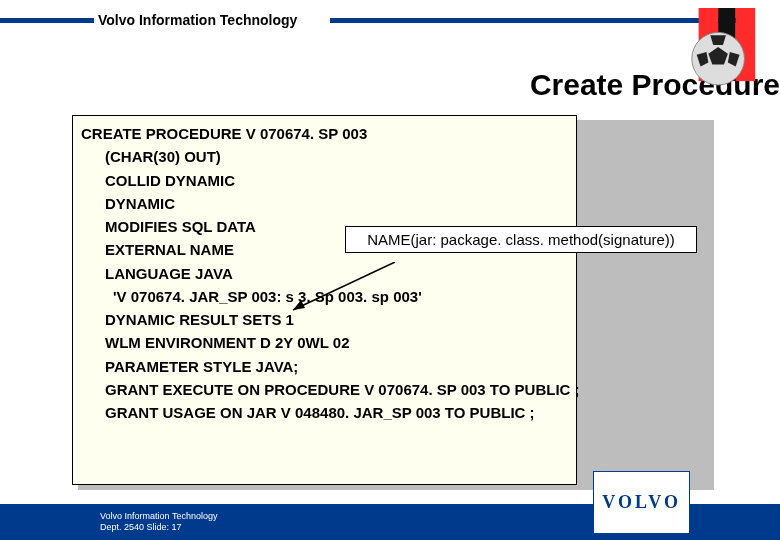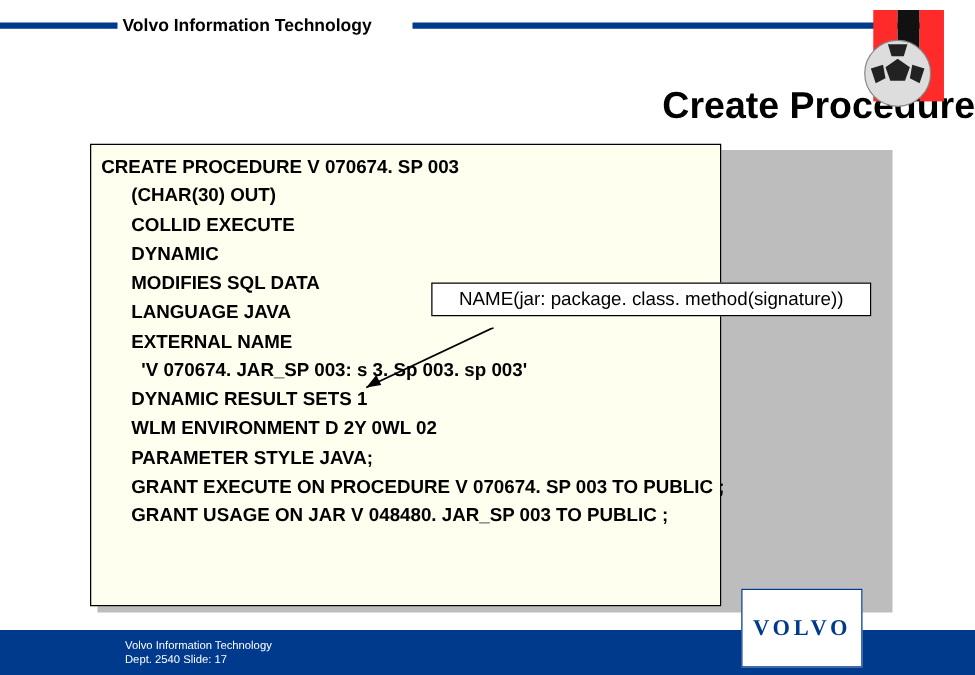--- a/index.html
+++ b/index.html
@@ -150,25 +150,25 @@
   <polygon points="42,45 52,48 48,60 40,56" fill="#222"></polygon>
   <polygon points="22,28 38,28 35,38 25,38" fill="#222"></polygon>
 </svg>
 
 <div class="title">Create Procedure</div>
 
 <div class="code-box-shadow"></div>
 <div class="code-box">
   <div class="row">CREATE PROCEDURE V 070674. SP 003</div>
   <div class="row indent">(CHAR(30) OUT)</div>
-  <div class="row indent">COLLID EXECUTE</div>
+  <div class="row indent">COLLID DYNAMIC</div>
   <div class="row indent">DYNAMIC</div>
   <div class="row indent">MODIFIES SQL DATA</div>
+  <div class="row indent">EXTERNAL NAME</div>
   <div class="row indent">LANGUAGE JAVA</div>
-  <div class="row indent">EXTERNAL NAME</div>
   <div class="row indent2">'V 070674. JAR_SP 003: s 3. Sp 003. sp 003'</div>
   <div class="row indent">DYNAMIC RESULT SETS 1</div>
   <div class="row indent">WLM ENVIRONMENT D 2Y 0WL 02</div>
   <div class="row indent">PARAMETER STYLE JAVA;</div>
   <div class="row indent">GRANT EXECUTE ON PROCEDURE V 070674. SP 003 TO PUBLIC ;</div>
   <div class="row indent">GRANT USAGE ON JAR V 048480. JAR_SP 003 TO PUBLIC ;</div>
 </div>
 
 <div class="name-callout">NAME(jar: package. class. method(signature))</div>
 

